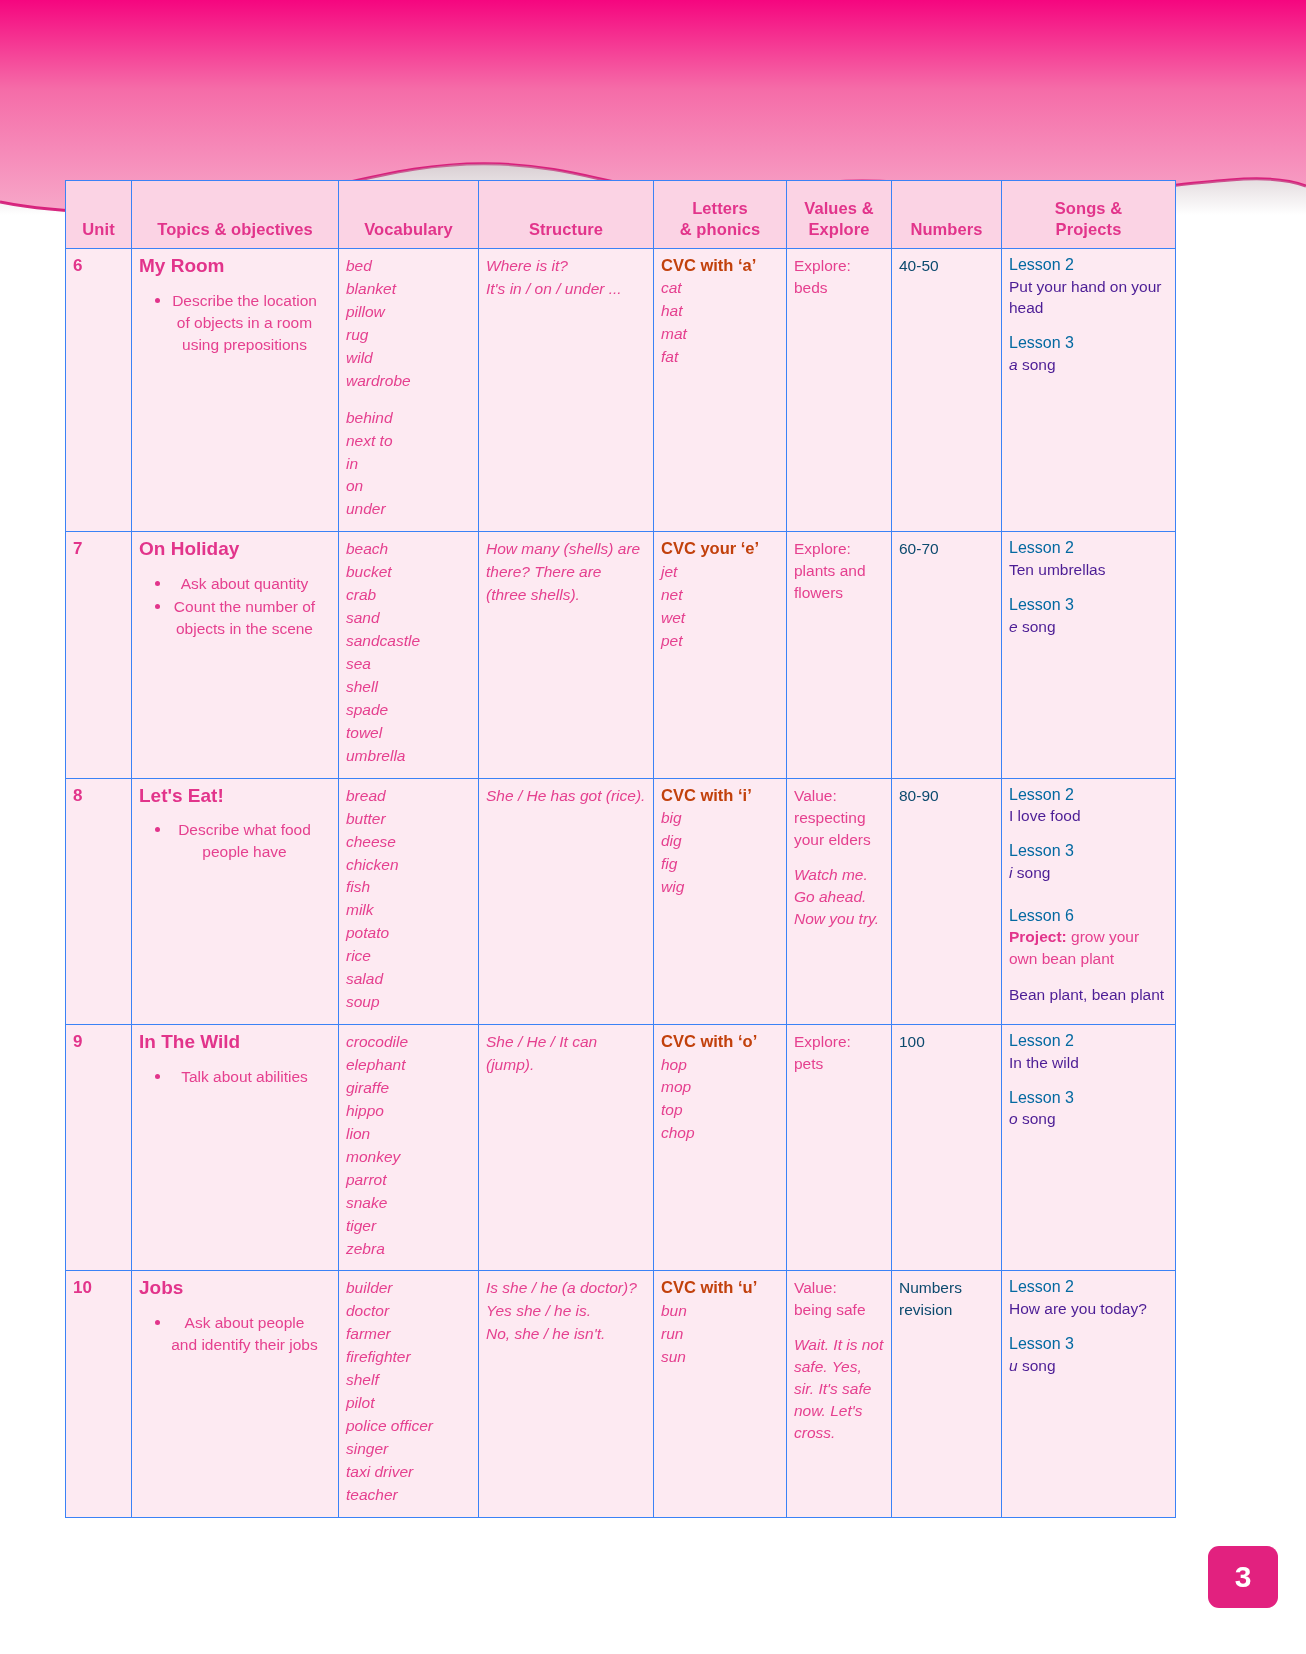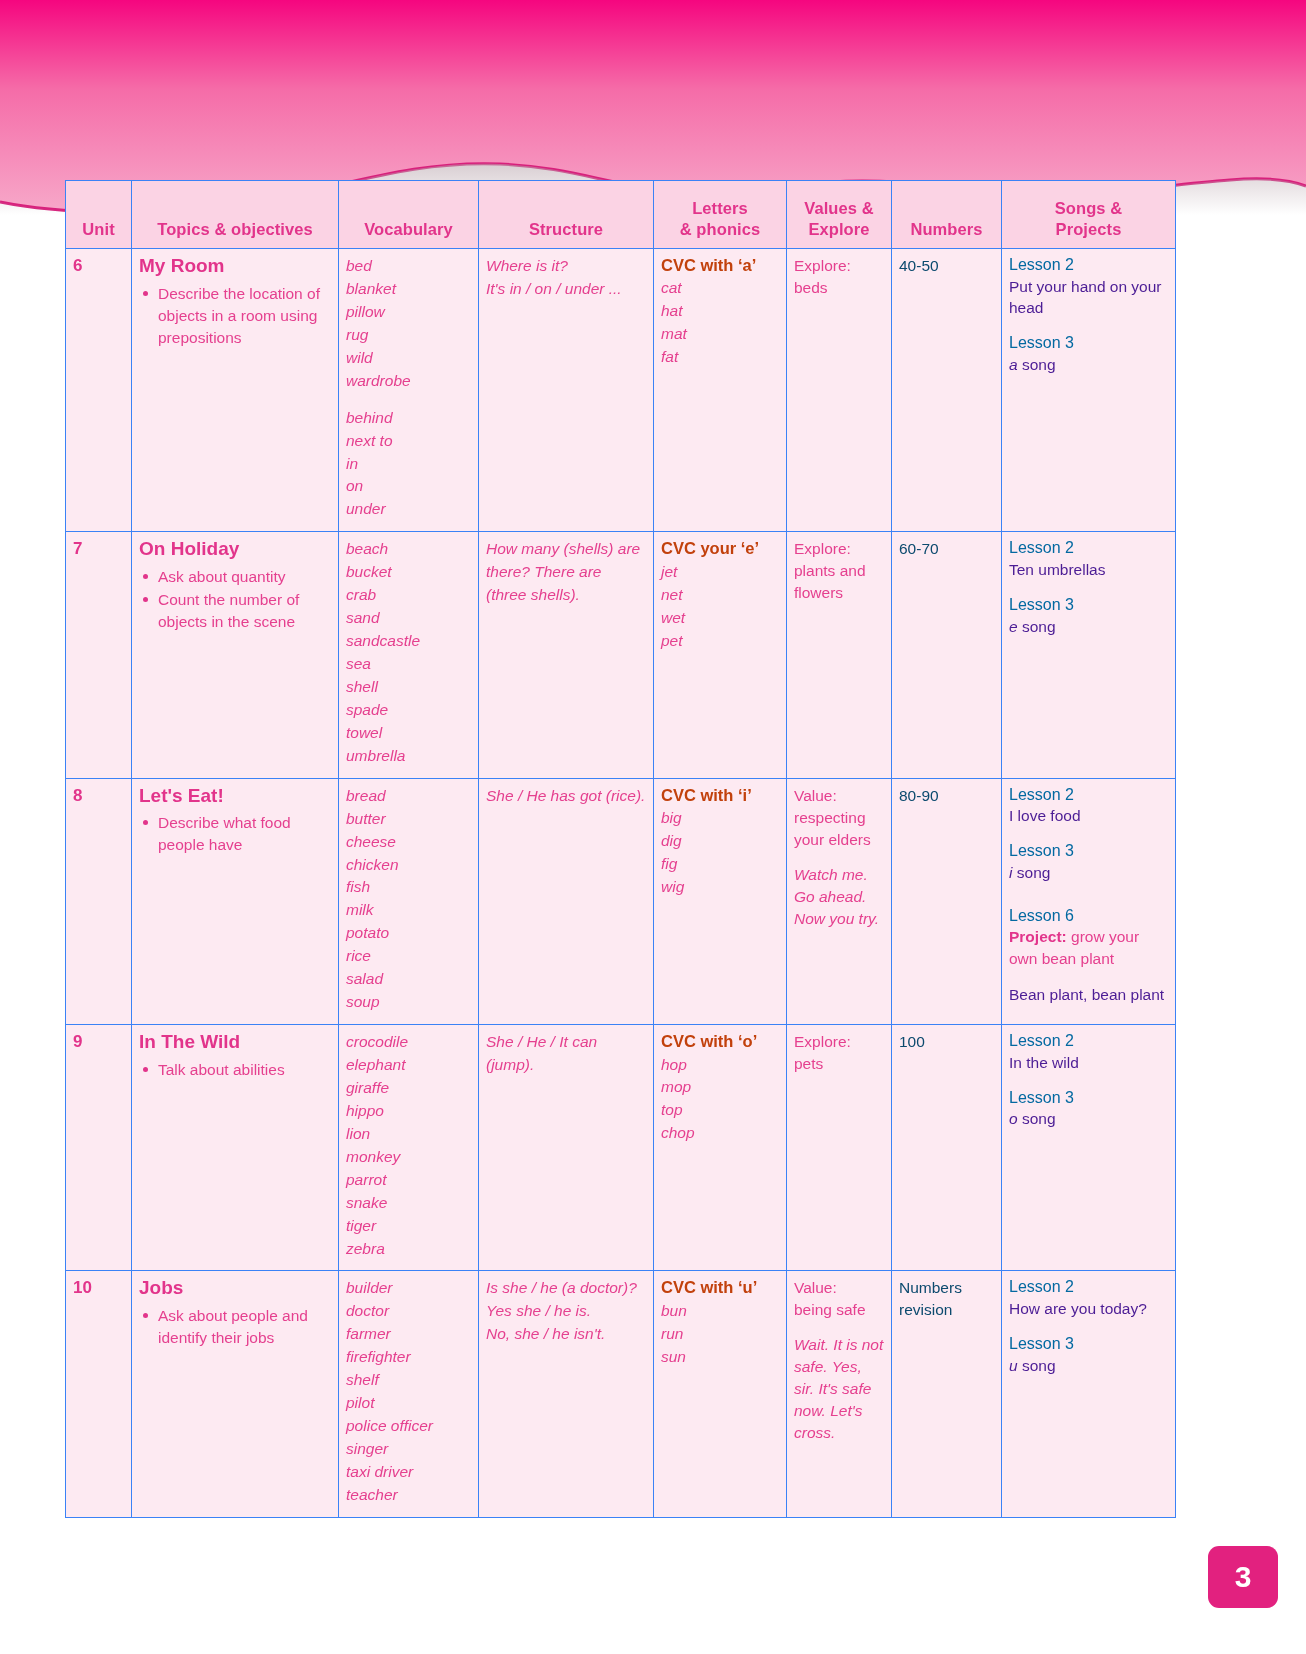--- a/index.html
+++ b/index.html
@@ -53,21 +53,21 @@
   col.c-numbers{width:110px;}
   col.c-songs{width:174px;}
 
   
   .unit-num{font-weight:bold;font-size:17px;color:#e2348b;line-height:1.25;}
 
   .topic-title{
     font-weight:bold;font-size:19px;color:#e2348b;
     margin:0 0 5px 0;line-height:1.2;
   }
-  ul.objectives{list-style:none;margin:0;padding:0;}
+  ul.objectives{list-style:none;margin:12px;padding:0;text-align:center;}
   ul.objectives li{
     position:relative;padding-left:19px;
     font-size:15.5px;line-height:1.42;color:#e5408f;
     margin-bottom:1px;
   }
   ul.objectives li:before{
     content:"";position:absolute;left:4px;top:8px;
     width:5px;height:5px;border-radius:50%;background:#e2348b;
   }
 

